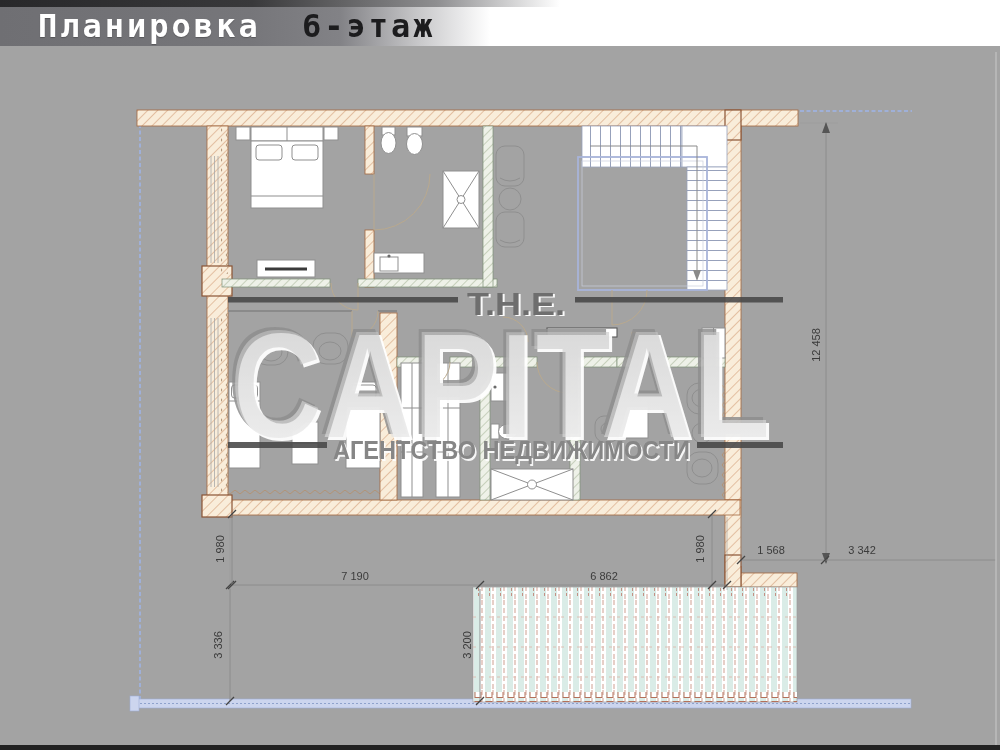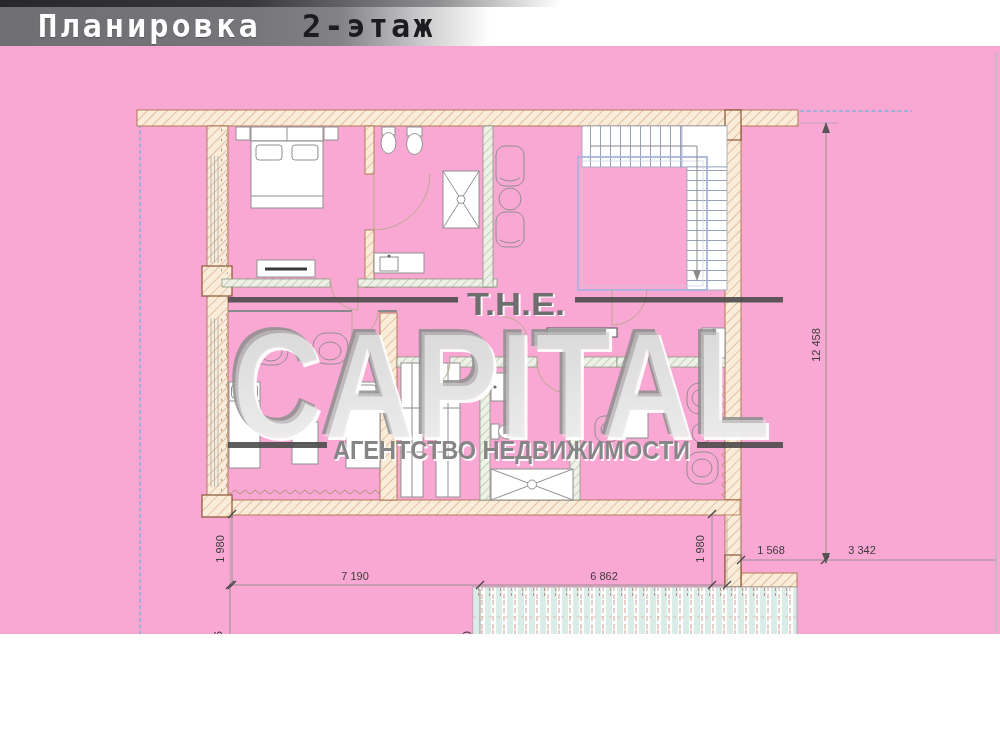--- a/index.html
+++ b/index.html
@@ -1,16 +1,16 @@
 <!DOCTYPE html>
 <html><head>
 <meta charset="utf-8">
 <style>
   html,body{margin:0;padding:0;background:#ffffff;}
-  .stage{position:relative;width:1000px;height:634px;overflow:hidden;background:#f9a8d4;
+  .stage{position:relative;width:1000px;height:750px;overflow:hidden;background:#a3a3a3;
          font-family:"Liberation Sans",sans-serif;}
   .header{position:absolute;left:0;top:0;width:1000px;height:46px;
           background:linear-gradient(90deg,#6f6f73 0%,#76767a 25%,#828286 34%,#c9c9cb 42%,#ffffff 49%);}
   .header-strip{position:absolute;left:0;top:0;width:560px;height:7px;
           background:linear-gradient(90deg,#28282a 0%,#39393b 45%,#8e8e90 78%,#ffffff 100%);}
   .title1,.title2{position:absolute;top:7px;font-family:"DejaVu Sans Mono",monospace;
           font-weight:bold;font-size:32px;letter-spacing:3px;white-space:nowrap;}
   .title1{left:38px;color:#ffffff;text-shadow:0 1px 1px rgba(0,0,0,.25);}
   .title2{left:302px;color:#1c1c1e;}
   svg.plan{position:absolute;left:0;top:0;}
@@ -29,21 +29,21 @@
   .wmtext{font-family:"Liberation Sans",sans-serif;font-weight:bold;}
 </style>
 </head>
 <body>
 
 <div class="stage">
 
   <div class="header">
     <div class="header-strip"></div>
     <span class="title1">Планировка</span>
-    <span class="title2">2-этаж</span>
+    <span class="title2">6-этаж</span>
   </div>
 
   <svg class="plan" width="1000" height="750" viewBox="0 0 1000 750">
     <defs>
       <pattern id="hatchTan" width="7" height="7" patternUnits="userSpaceOnUse" patternTransform="rotate(45)">
         <rect width="7" height="7" fill="#f9edda"></rect>
         <line x1="0" y1="0" x2="0" y2="7" stroke="#d4a07a" stroke-width="1.2"></line>
       </pattern>
       <pattern id="hatchGreen" width="6" height="6" patternUnits="userSpaceOnUse" patternTransform="rotate(45)">
         <rect width="6" height="6" fill="#eef1e8"></rect>

